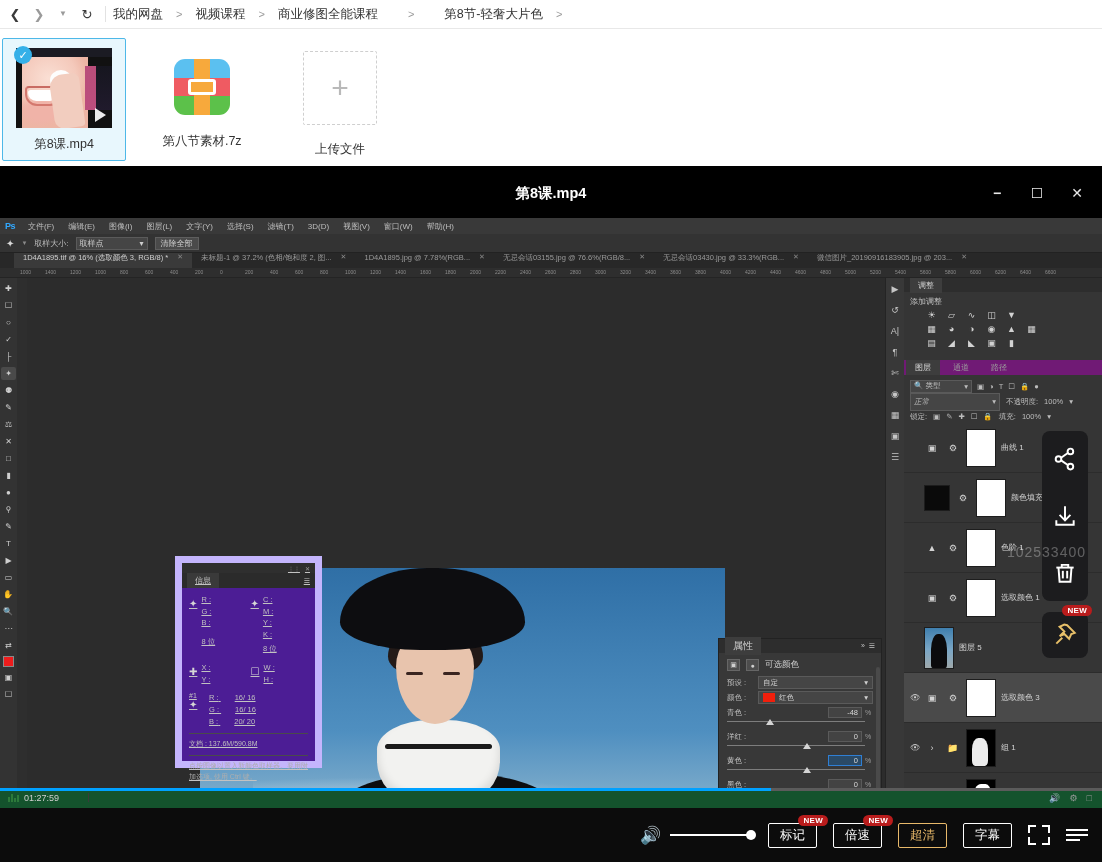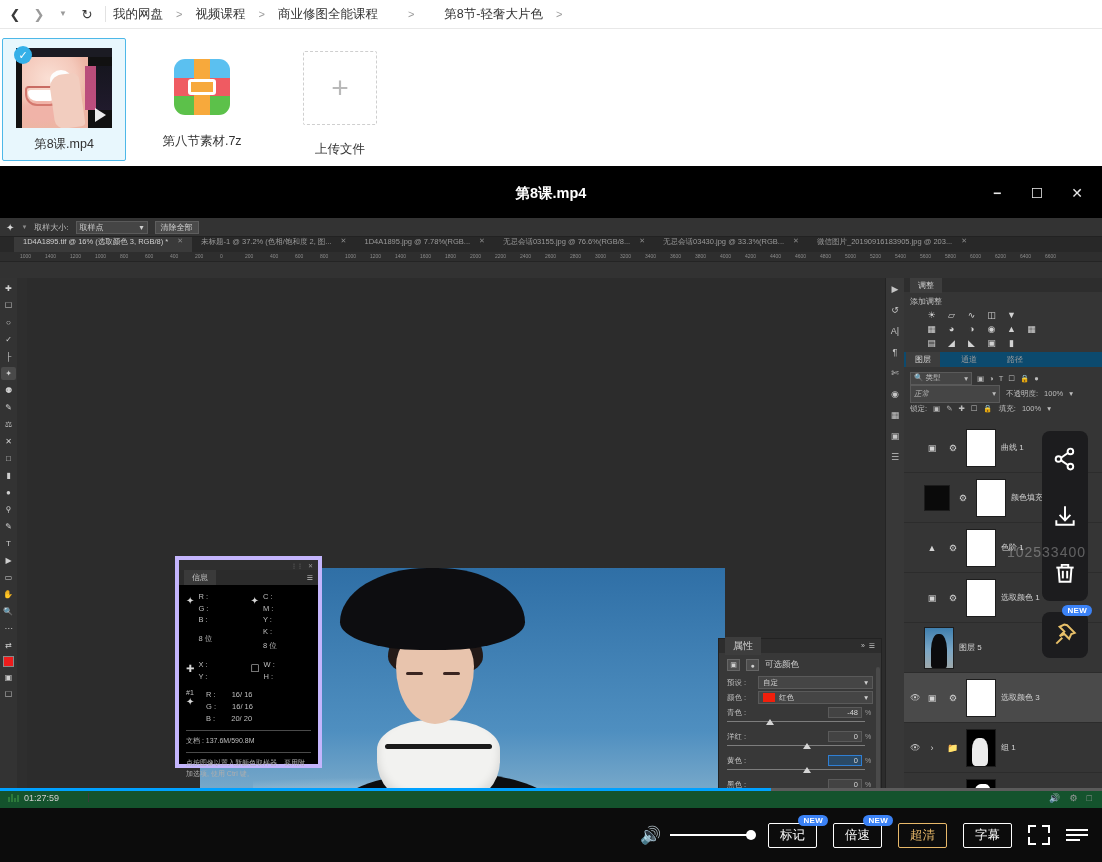--- a/index.html
+++ b/index.html
@@ -253,22 +253,22 @@
     content: ""; position: absolute; left: 8px; top: 24px; right: 8px; height: 5px;
     background: #1a1a1a; border-radius: 3px;
   }
   .photo-body {
     position: absolute; left: 122px; top: 206px; width: 250px; height: 250px;
     background: #0c0c0e; border-radius: 42% 42% 8% 8% / 22% 22% 4% 4%;
   }
 
   
   .panel {
-    position: absolute; background: #000000; border: 4px solid #c4b5fd;
-    color: #c2c2c2; font-size: 8px;
+    position: absolute; background: #4c1d95; border: 7px solid #c4b5fd;
+    color: #c2c2c2; font-size: 8px; text-decoration: underline;
   }
   .panel-drag {
     height: 10px; background: #2f2f2f; display: flex; align-items: center;
     justify-content: flex-end; gap: 5px; padding-right: 5px; color: #9b9b9b; font-size: 6px;
   }
   .panel-tabrow {
     height: 15px; background: #2b2b2b; display: flex; align-items: center;
     justify-content: space-between; padding: 0 5px;
   }
   .panel-tab {
@@ -357,22 +357,22 @@
   .dock-main { position: absolute; left: 18px; right: 0; top: 0; bottom: 0; background: #353535; }
   .adj-head {
     height: 14px; background: #2d2d2d; display: flex; align-items: center; padding: 0 6px;
   }
   .adj-head .t { background: #3d3d3d; padding: 2px 8px; font-size: 8px; color: #cfcfcf; }
   .adj-label { font-size: 8px; color: #c0c0c0; padding: 4px 0 3px 6px; }
   .adj-rows { padding-left: 22px; }
   .adj-row { display: flex; gap: 9px; margin-bottom: 4px; color: #d2d2d2; font-size: 9px; }
   .adj-ic { width: 11px; height: 10px; display: flex; align-items: center; justify-content: center; cursor: pointer; }
   .layers-tabs {
-    height: 15px; background: #0c4a6e; display: flex; align-items: center; gap: 12px;
-    margin-top: 4px; padding-left: 2px;
+    height: 15px; background: #701a75; display: flex; align-items: center; gap: 4px;
+    margin-top: 12px; padding-left: 2px;
   }
   .ltab { padding: 2px 9px; font-size: 8px; color: #9c9c9c; cursor: pointer; }
   .ltab.active { background: #3d3d3d; color: #d8d8d8; }
   .lfilter {
     height: 16px; display: flex; align-items: center; gap: 5px; padding: 0 6px; margin-top: 3px;
     font-size: 7.5px; color: #bdbdbd;
   }
   .lfilter-sel {
     width: 62px; height: 13px; background: #454545; border: 1px solid #5a5a5a;
     display: flex; align-items: center; justify-content: space-between; padding: 0 3px; font-size: 7.5px;
@@ -429,21 +429,21 @@
     background: #1c1c1e; border-radius: 8px;
     display: flex; flex-direction: column; align-items: center;
     justify-content: space-around; color: #fff;
   }
   .action-ic { width: 26px; height: 26px; cursor: pointer; }
   .pinbox {
     position: absolute; right: 14px; top: 446px; width: 46px; height: 46px;
     background: #1c1c1e; border-radius: 8px; display: flex; align-items: center; justify-content: center;
   }
   .new-badge {
-    position: absolute; right: -4px; top: -7px; background: #3b82f6; color: #fff;
+    position: absolute; right: -4px; top: -7px; background: #b91c1c; color: #fff;
     font-size: 8px; font-weight: bold; padding: 1px 5px; border-radius: 8px; letter-spacing: .3px;
   }
   .watermark {
     position: absolute; right: 16px; top: 378px; color: rgba(255,255,255,.30);
     font-size: 14px; letter-spacing: 1px; pointer-events: none;
   }
 
   
   .progress-wrap {
     position: absolute; left: 0; bottom: 54px; width: 1102px; height: 20px; background: #14532d;
@@ -571,20 +571,34 @@
       <span>第8课.mp4</span>
       <div class="win-ctrls">
         <div class="win-btn">−</div>
         <div class="win-btn">☐</div>
         <div class="win-btn">✕</div>
       </div>
     </div>
 
     <div class="ps">
 
+      <div class="ps-menubar">
+        <span class="ps-logo">Ps</span>
+        <span class="ps-menu-item">文件(F)</span>
+        <span class="ps-menu-item">编辑(E)</span>
+        <span class="ps-menu-item">图像(I)</span>
+        <span class="ps-menu-item">图层(L)</span>
+        <span class="ps-menu-item">文字(Y)</span>
+        <span class="ps-menu-item">选择(S)</span>
+        <span class="ps-menu-item">滤镜(T)</span>
+        <span class="ps-menu-item">3D(D)</span>
+        <span class="ps-menu-item">视图(V)</span>
+        <span class="ps-menu-item">窗口(W)</span>
+        <span class="ps-menu-item">帮助(H)</span>
+      </div>
 
       <div class="ps-optionsbar">
         <span class="tool-icon">✦</span>
         <span class="caret">▼</span>
         <span>取样大小:</span>
         <span class="ps-select">
           <span>取样点</span>
           <span>▾</span>
         </span>
         <span class="ps-btn-sm">清除全部</span>

